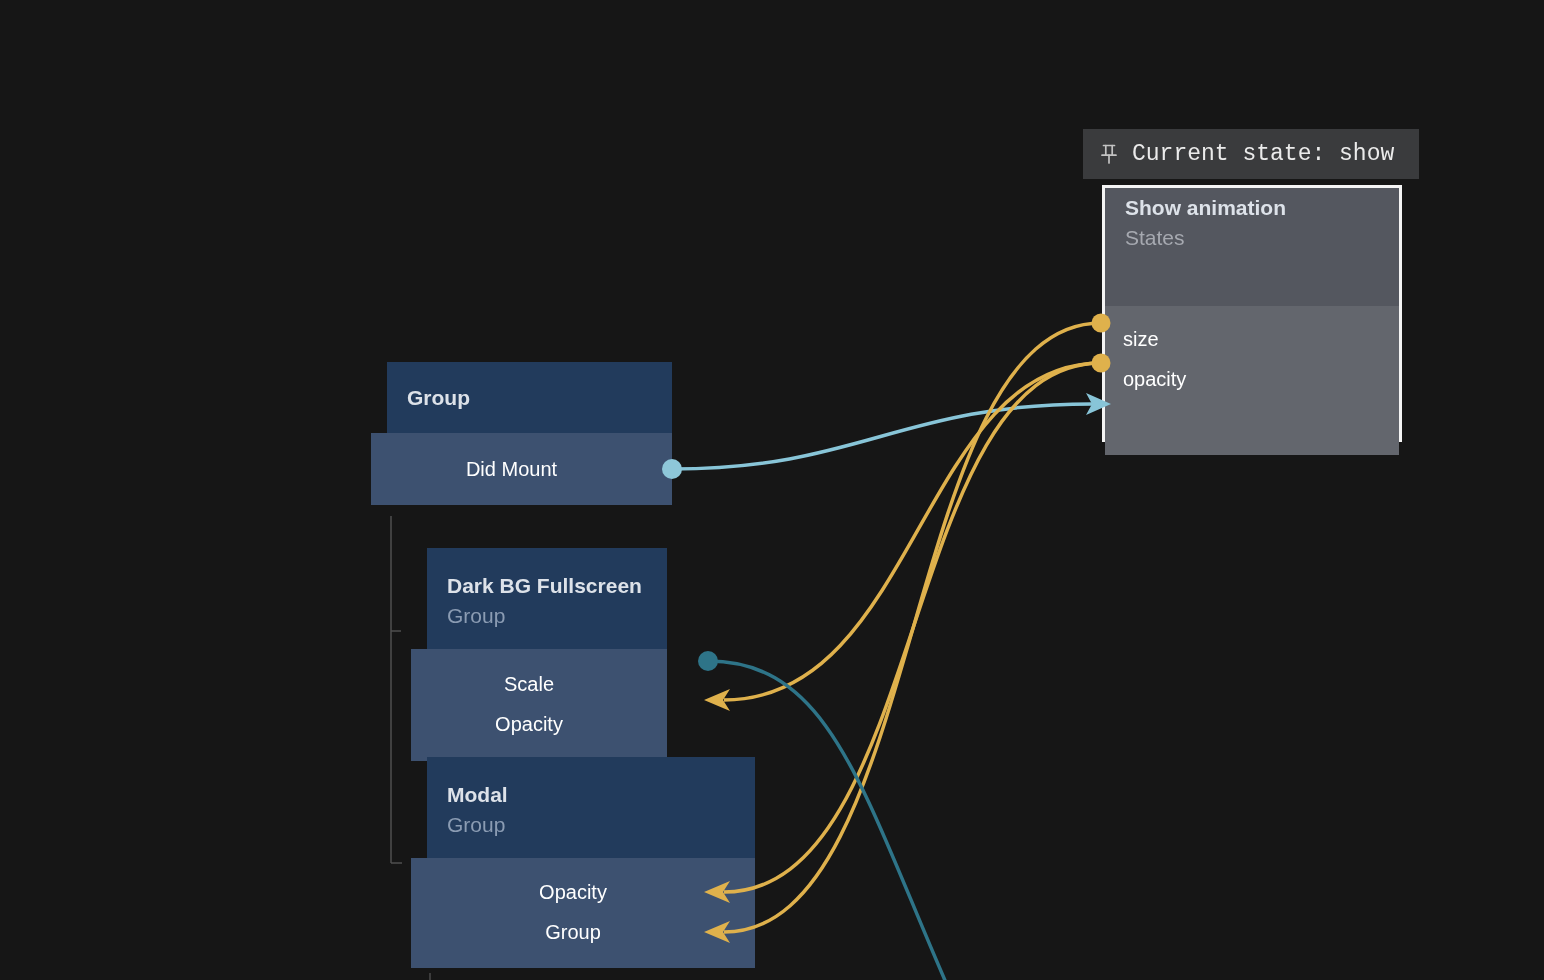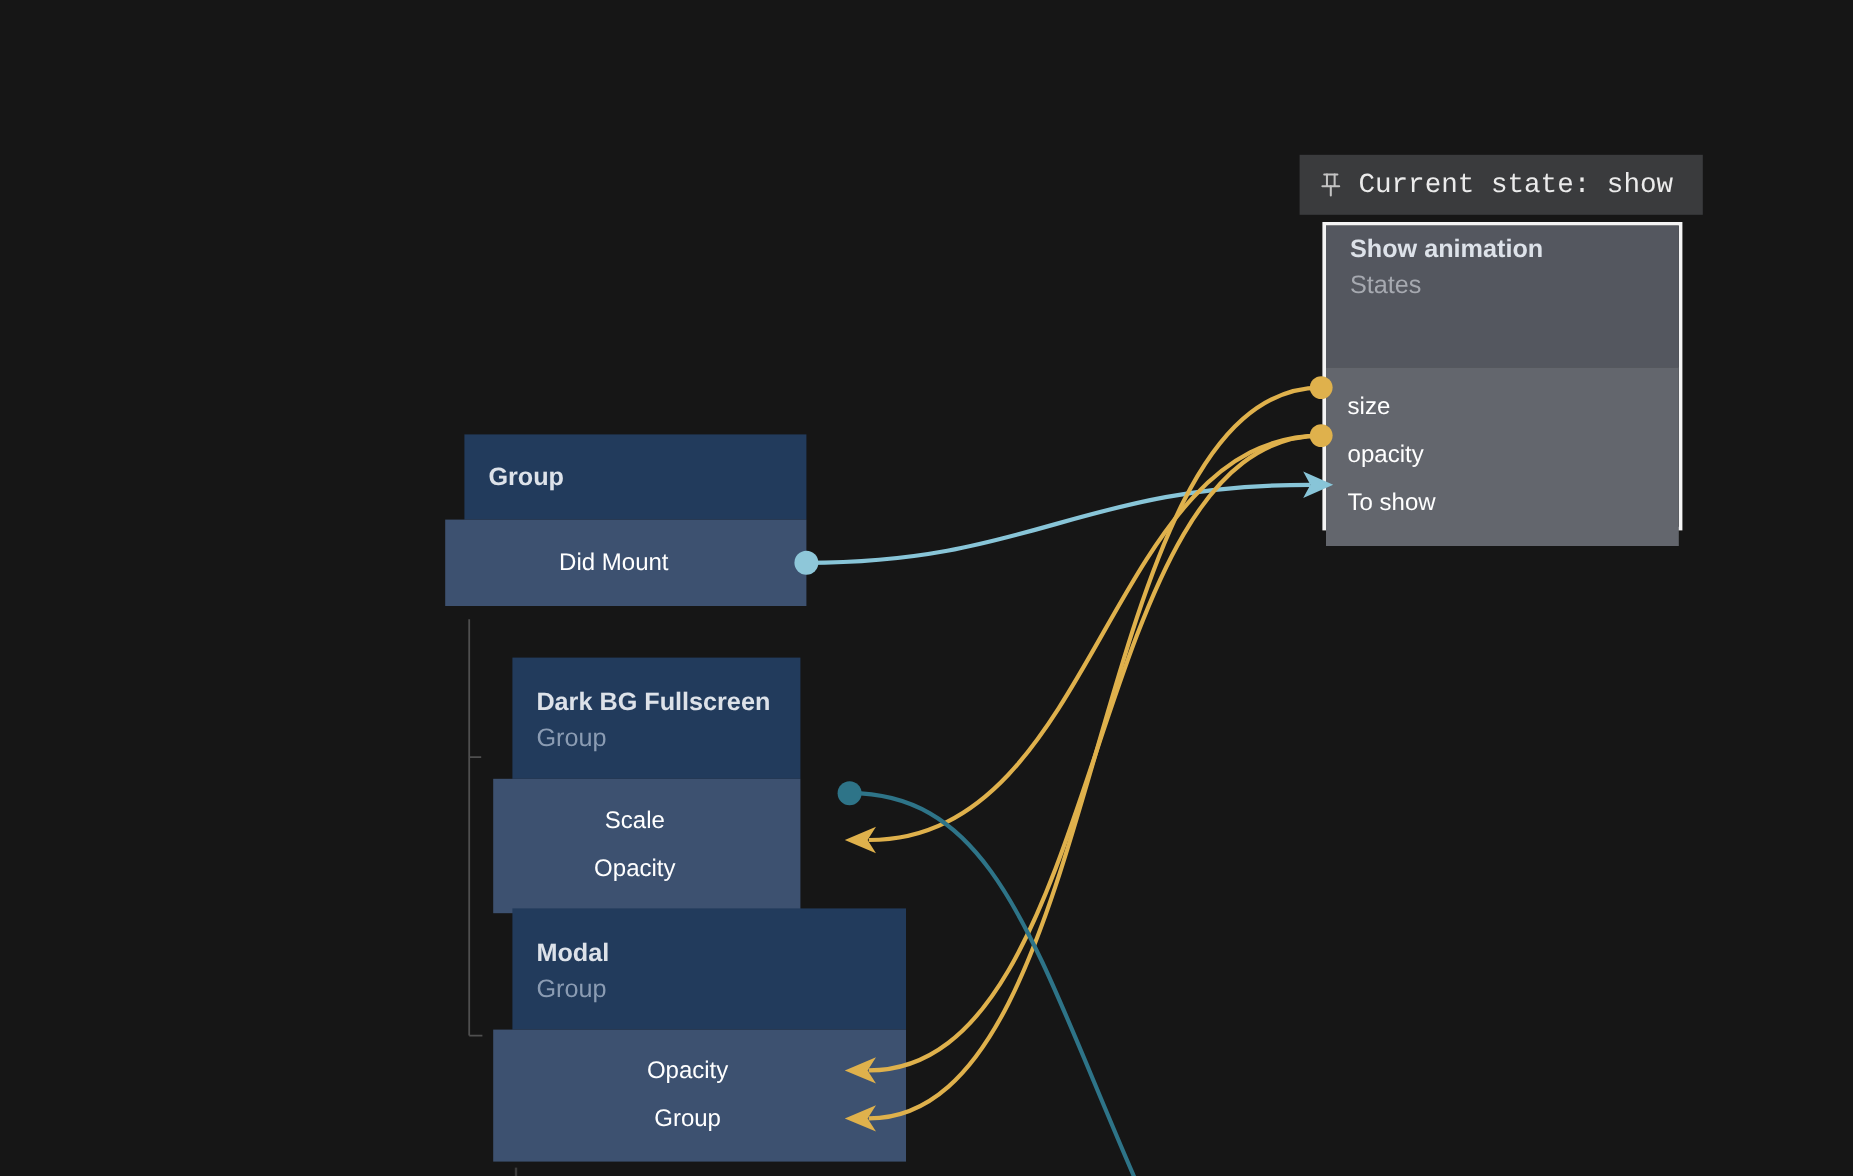--- a/index.html
+++ b/index.html
@@ -89,23 +89,20 @@
       <div class="title" data-interactable="false">Show animation</div>
       <div class="subtitle" data-interactable="false">States</div>
     </div>
     <div class="body" style="height:149px;padding-top:13px" data-interactable="false">
       <div class="port left" data-interactable="true">
         <span data-interactable="false">size</span>
       </div>
       <div class="port left" data-interactable="true">
         <span data-interactable="false">opacity</span>
       </div>
-      <div class="port left" data-interactable="true">
-        <span data-interactable="false">To show</span>
-      </div>
     </div>
   </div>
 
   <div class="pinlabel" data-interactable="true">
     <svg width="20" height="22" viewBox="0 0 20 22" data-interactable="false">
       <g stroke="#c3c3c3" stroke-width="1.7" fill="none" stroke-linecap="round">
         <path d="M4.5 2.5 H15.5"></path>
         <path d="M6.8 2.5 V12"></path>
         <path d="M13.2 2.5 V12"></path>
         <path d="M3 12.2 H17"></path>

